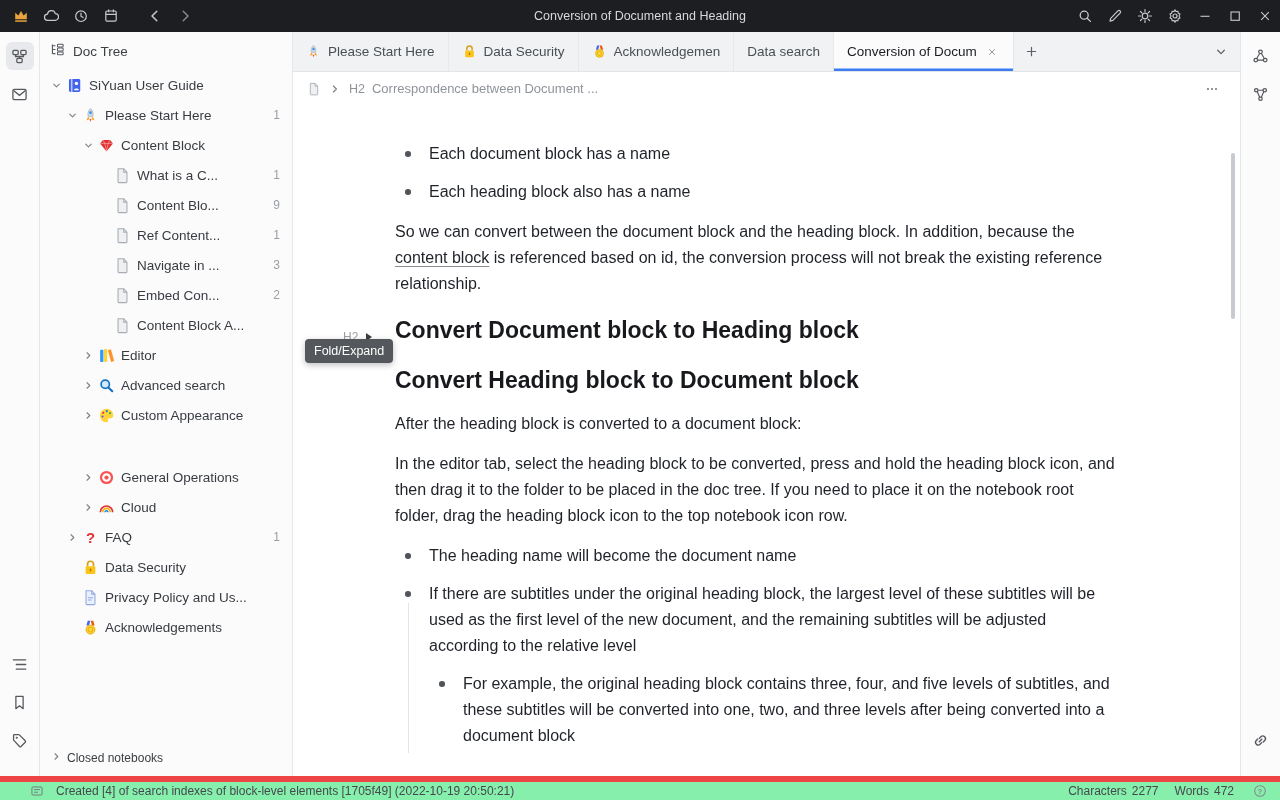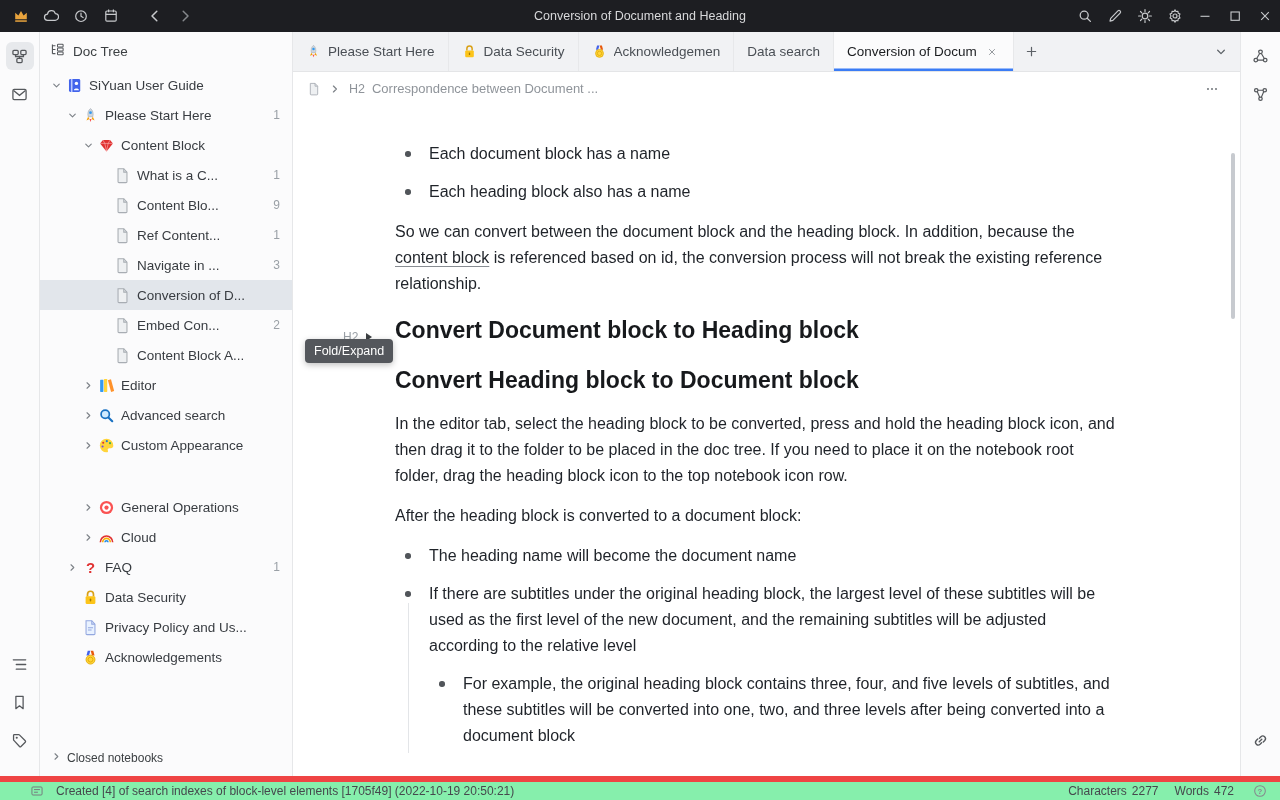--- a/index.html
+++ b/index.html
@@ -329,30 +329,20 @@
           <div class="tree-row" style="padding-left: 56px;">
             <span class="chev"></span>
             <span class="icon">
               <svg viewBox="0 0 16 16">
                 <path d="M3.8 1.6 h5.4 l3 3.2 v9 a.9.9 0 0 1 -.9.9 H4.7 a.9.9 0 0 1 -.9-.9 z" fill="#eef0f2" stroke="#a8adb3" stroke-width="1"></path>
                 <path d="M9.2 1.6 v3.2 h3" fill="none" stroke="#a8adb3" stroke-width="1"></path>
               </svg>
             </span>
             <span class="lab">Navigate in ...</span>
             <span class="cnt">3</span>
-          </div>
-          <div class="tree-row selected" style="padding-left: 56px;">
-            <span class="chev"></span>
-            <span class="icon">
-              <svg viewBox="0 0 16 16">
-                <path d="M3.8 1.6 h5.4 l3 3.2 v9 a.9.9 0 0 1 -.9.9 H4.7 a.9.9 0 0 1 -.9-.9 z" fill="#eef0f2" stroke="#a8adb3" stroke-width="1"></path>
-                <path d="M9.2 1.6 v3.2 h3" fill="none" stroke="#a8adb3" stroke-width="1"></path>
-              </svg>
-            </span>
-            <span class="lab">Conversion of D...</span>
           </div>
           <div class="tree-row" style="padding-left: 56px;">
             <span class="chev"></span>
             <span class="icon">
               <svg viewBox="0 0 16 16">
                 <path d="M3.8 1.6 h5.4 l3 3.2 v9 a.9.9 0 0 1 -.9.9 H4.7 a.9.9 0 0 1 -.9-.9 z" fill="#eef0f2" stroke="#a8adb3" stroke-width="1"></path>
                 <path d="M9.2 1.6 v3.2 h3" fill="none" stroke="#a8adb3" stroke-width="1"></path>
               </svg>
             </span>
             <span class="lab">Embed Con...</span>
@@ -597,22 +587,22 @@
             <span class="gut-tag">H2</span>
             <span class="gut-fold"></span>
           </span>
           <span>Convert Document block to Heading block</span>
         </h2>
 
         <h2 class="blk">
           <span>Convert Heading block to Document block</span>
         </h2>
 
+        <p class="blk">After the heading block is converted to a document block:</p>
         <p class="blk">In the editor tab, select the heading block to be converted, press and hold the heading block icon, and then drag it to the folder to be placed in the doc tree. If you need to place it on the notebook root folder, drag the heading block icon to the top notebook icon row.</p>
-        <p class="blk">After the heading block is converted to a document block:</p>
 
         <ul class="blk" id="list2">
             <li><span>The heading name will become the document name</span></li>
             <li class="with-guide"><span>If there are subtitles under the original heading block, the largest level of these subtitles will be used as the first level of the new document, and the remaining subtitles will be adjusted according to the relative level</span><ul>
                 <li><span>For example, the original heading block contains three, four, and five levels of subtitles, and these subtitles will be converted into one, two, and three levels after being converted into a document block</span></li>
               </ul></li>
           </ul>
 
         <div class="tooltip">Fold/Expand</div>
       </div>

